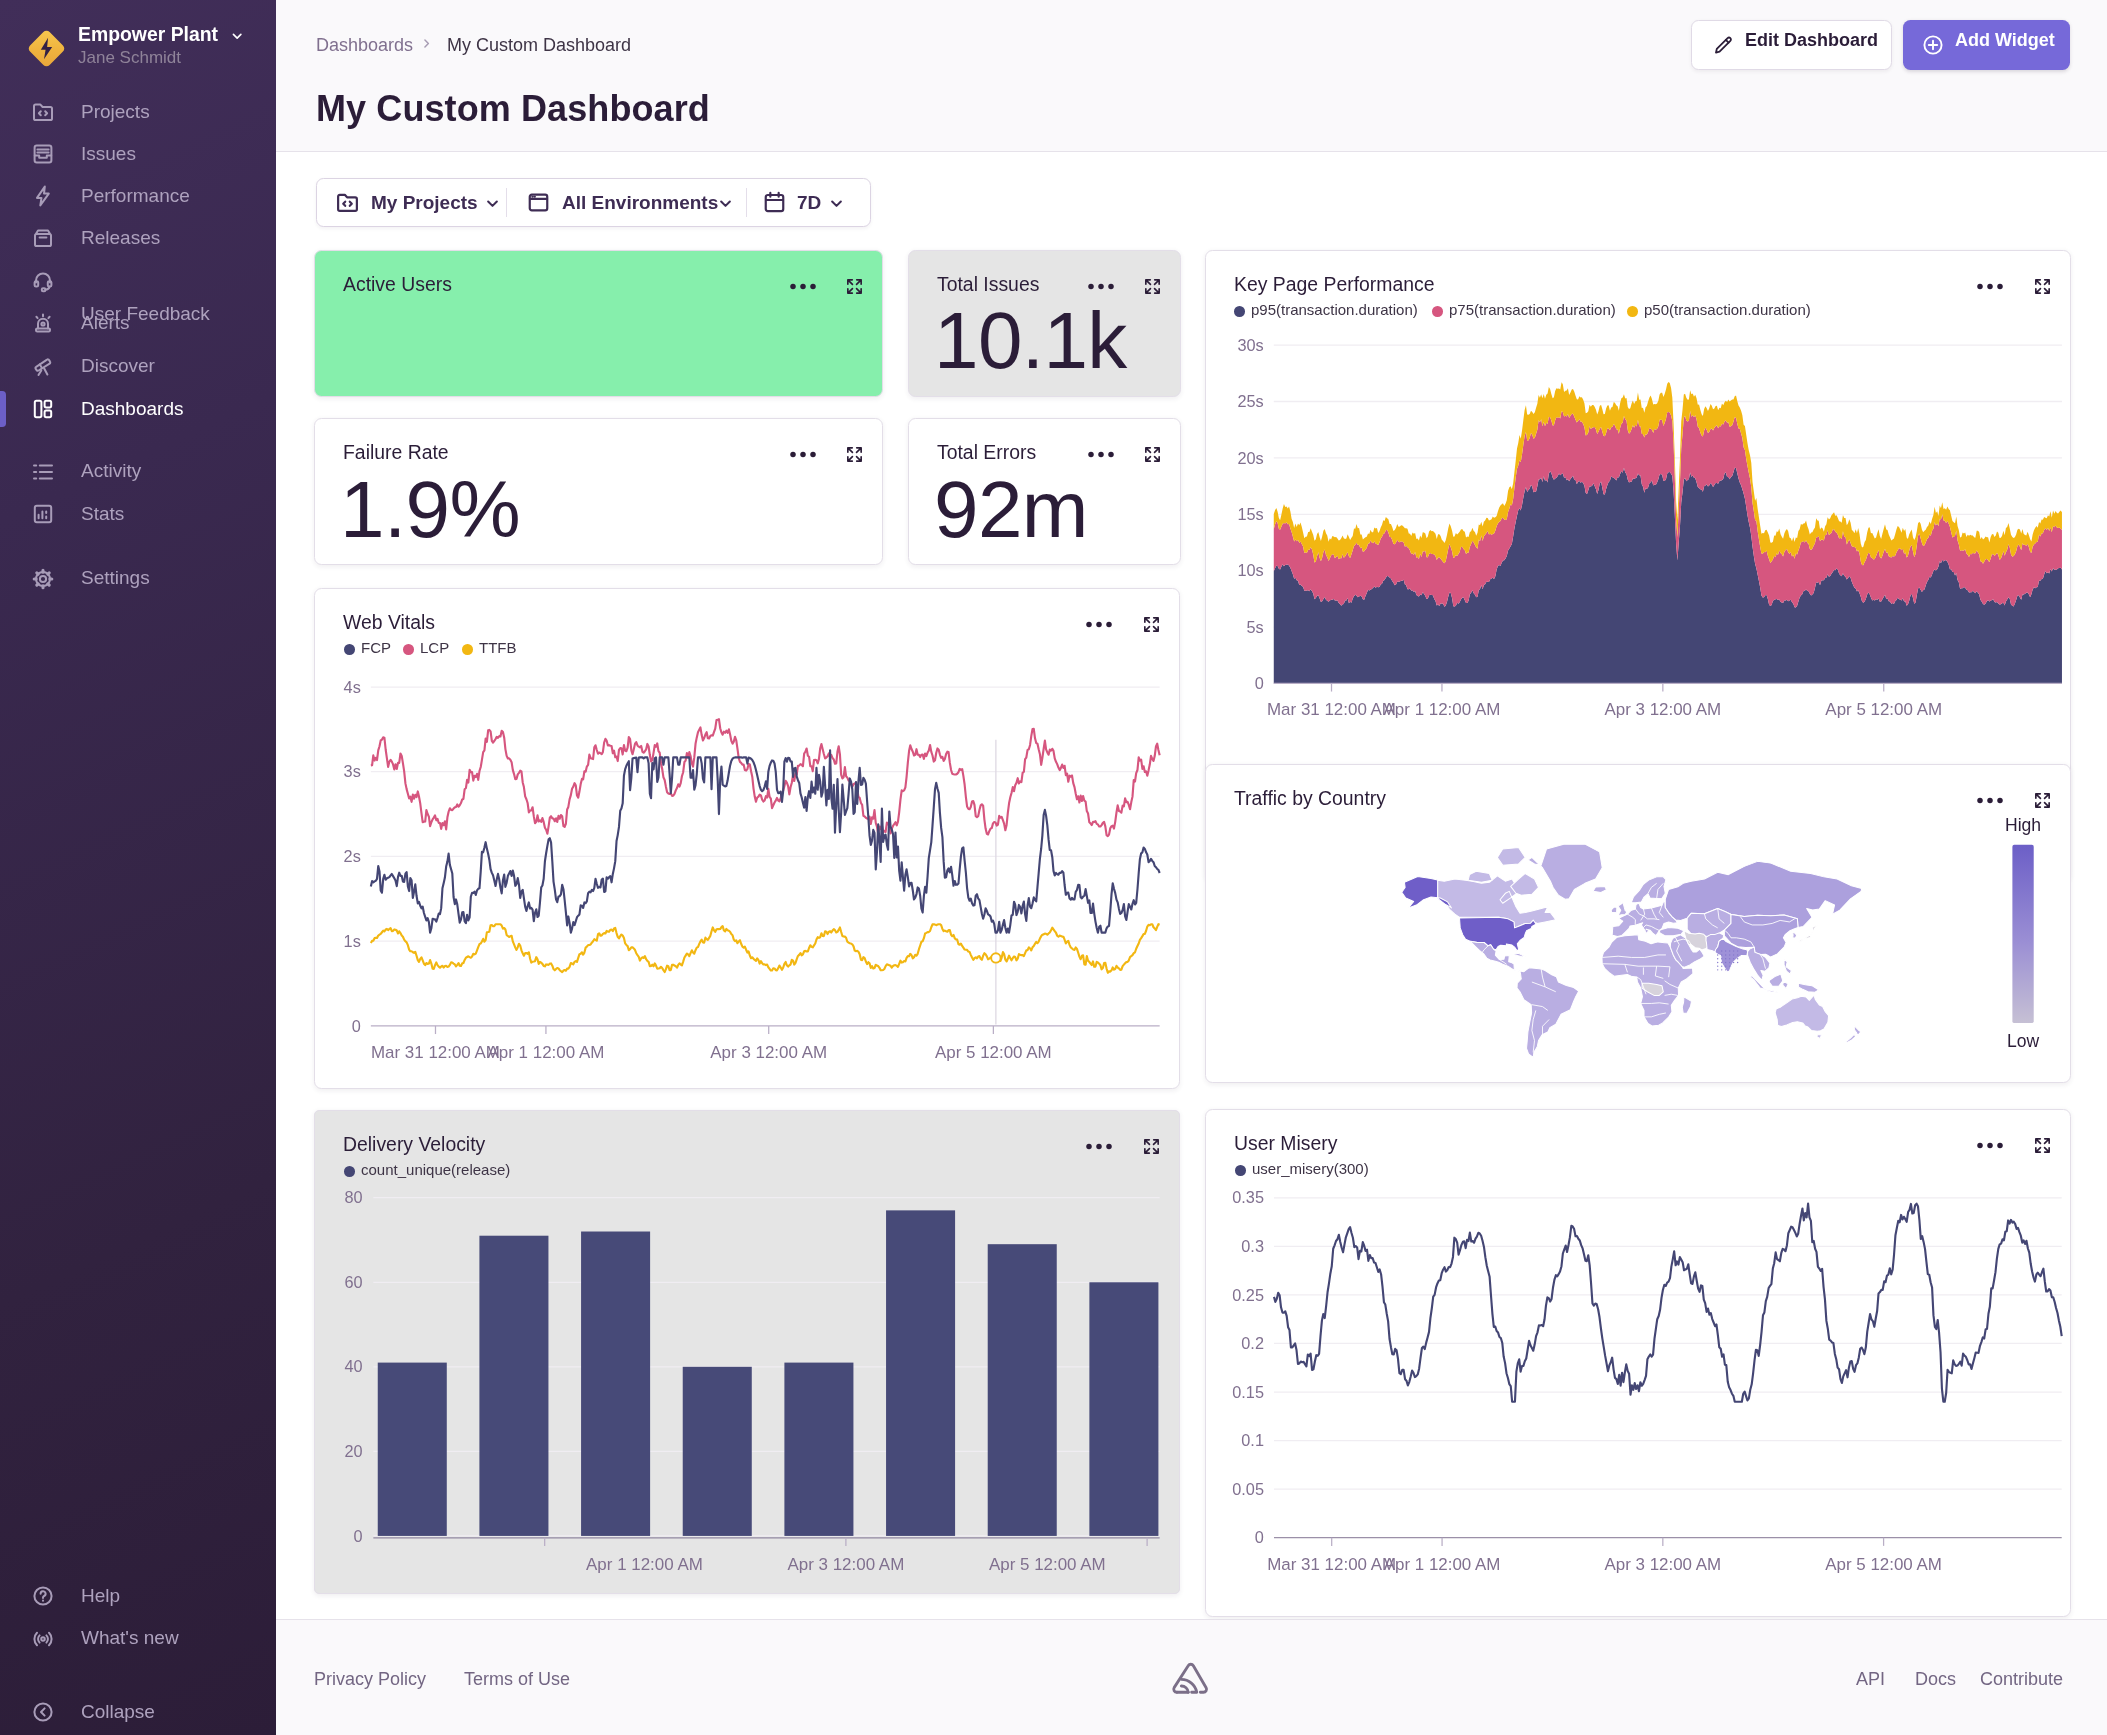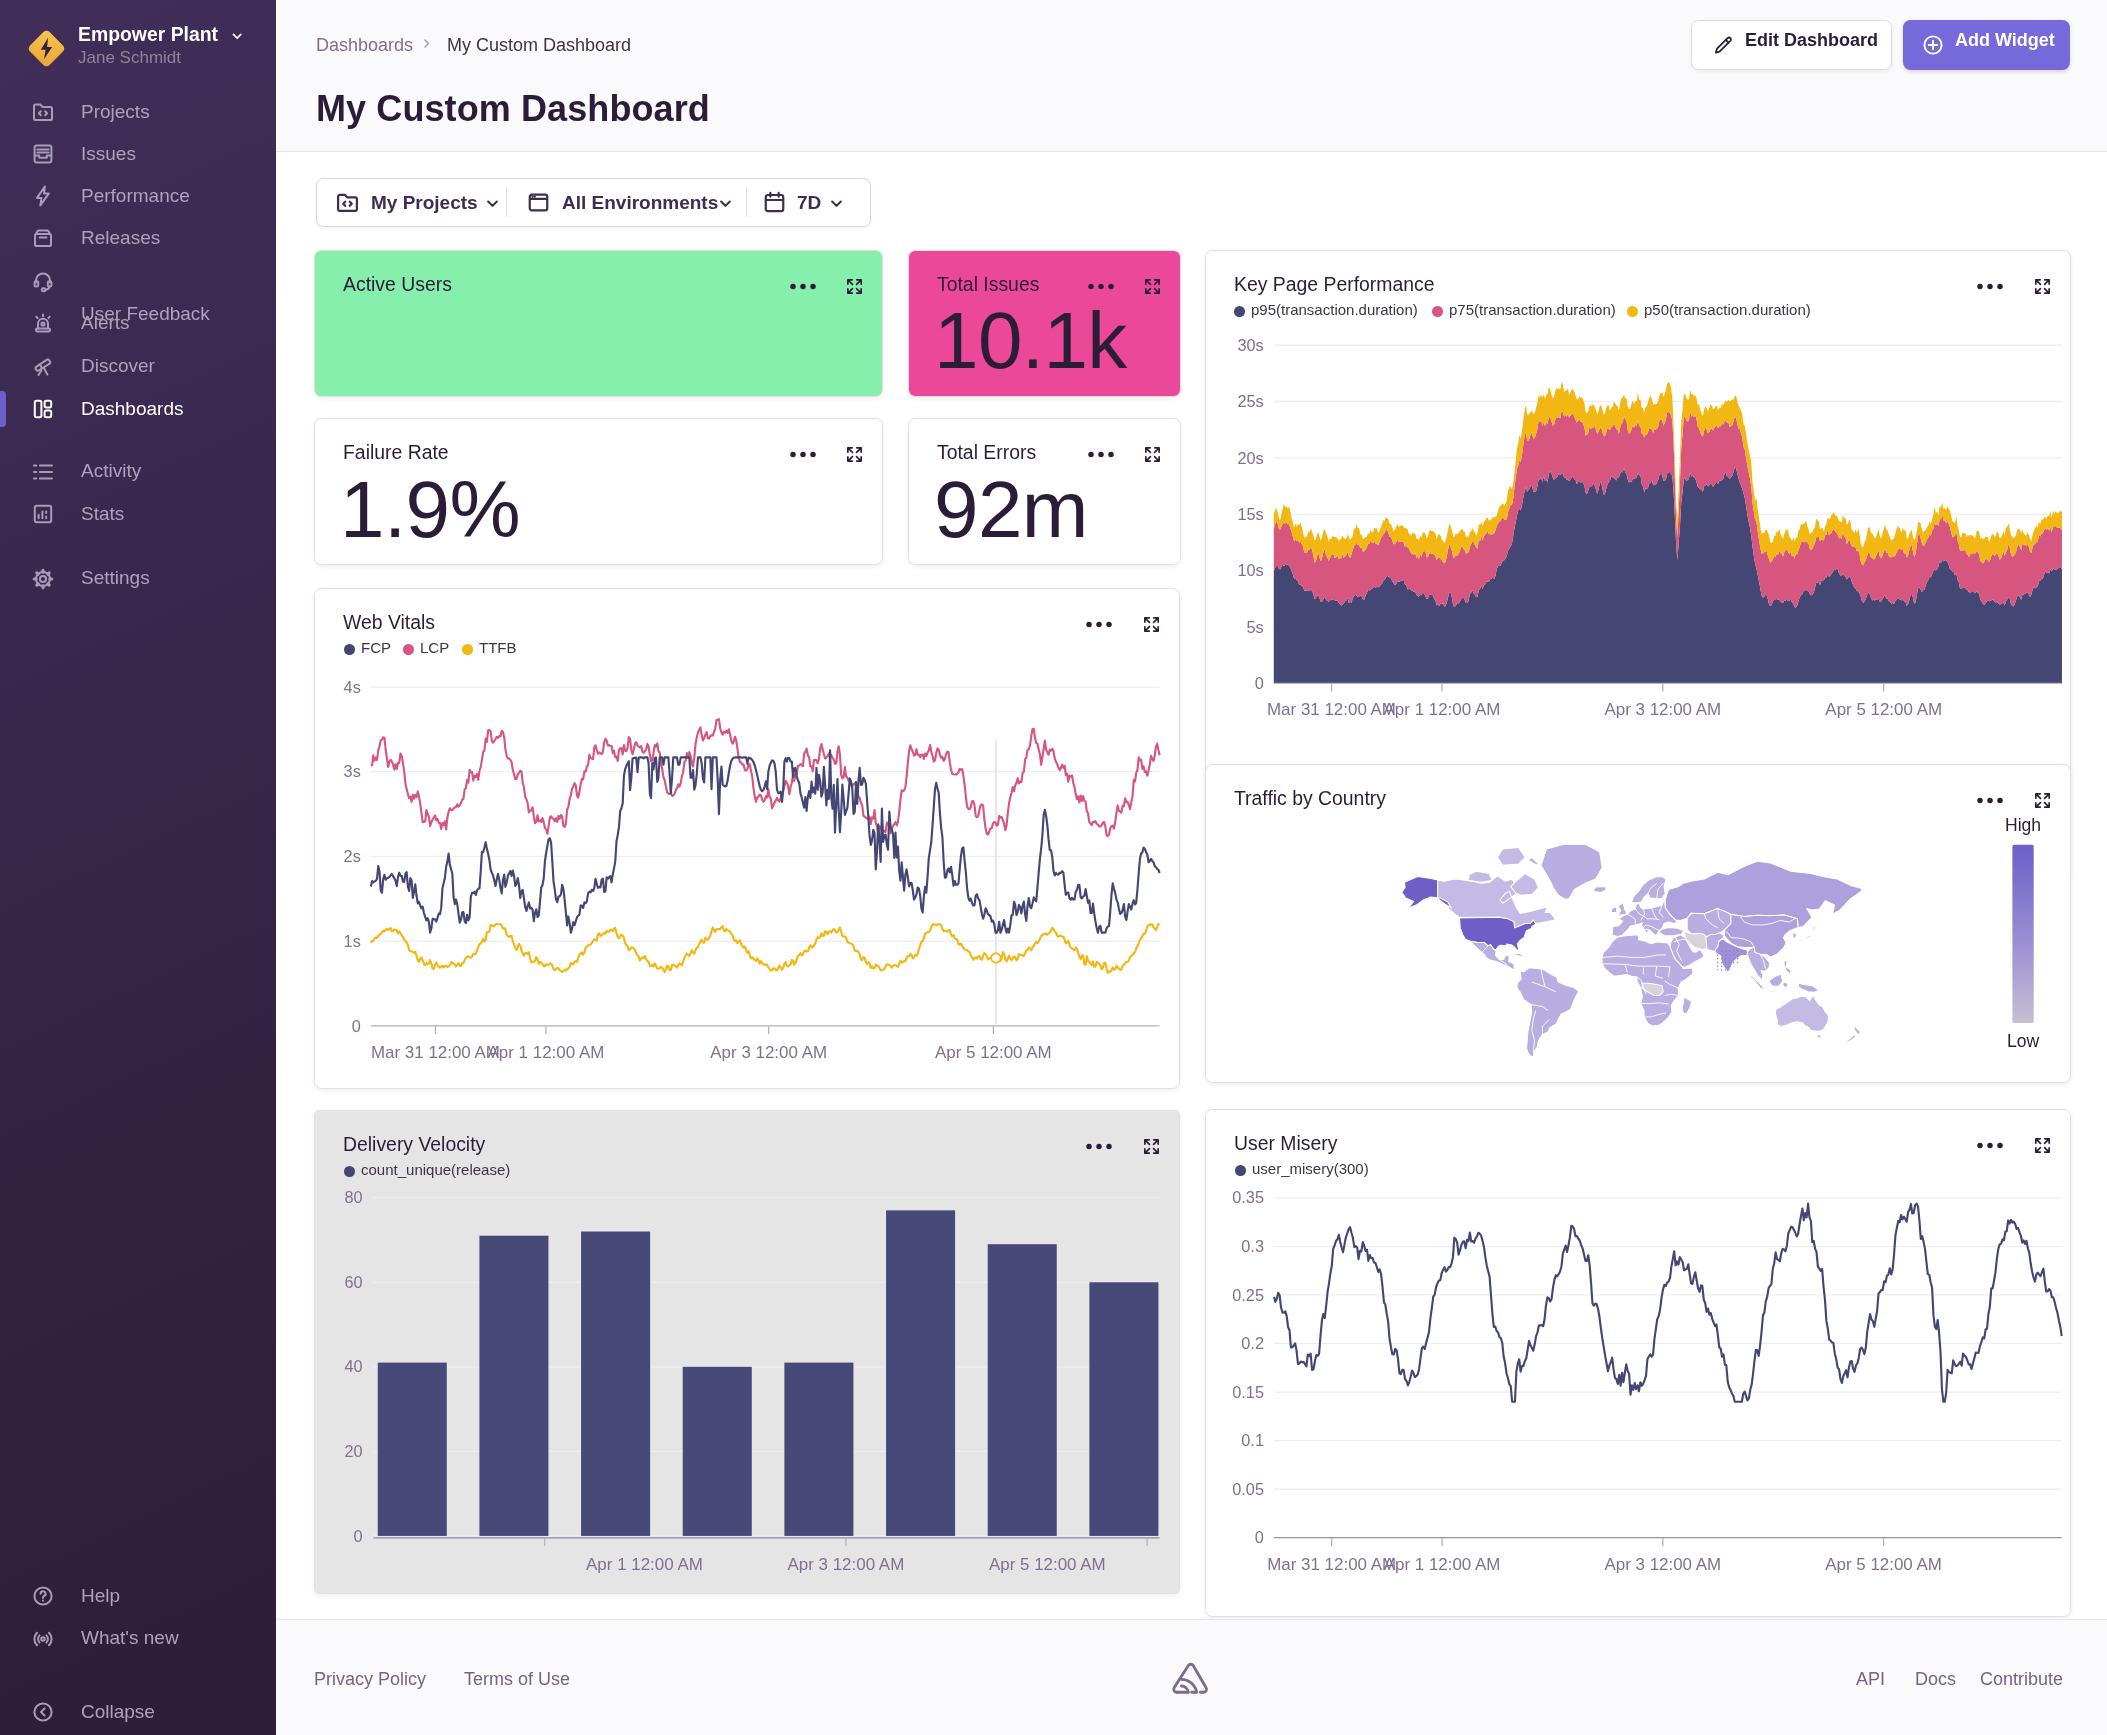--- a/index.html
+++ b/index.html
@@ -61,21 +61,21 @@
     <div style="position:absolute;left:28px;top:22.4px;font-size:19.4px;font-weight:500;color:#2B1D38;">Active Users</div>
     <svg style="position:absolute;left:474px;top:28px;" width="28" height="15" viewBox="0 0 44 24" fill="#2B1D38">
       <circle cx="6" cy="12" r="4.4"></circle>
       <circle cx="22" cy="12" r="4.4"></circle>
       <circle cx="38" cy="12" r="4.4"></circle>
     </svg>
     <svg style="position:absolute;left:530px;top:26px;" width="19" height="19" viewBox="0 0 24 24" fill="none" stroke="#2B1D38" stroke-width="2.1" stroke-linecap="round" stroke-linejoin="round">
       <path d="M9.2 3.6H3.6v5.6M3.6 3.6l5.8 5.8M14.8 3.6h5.6v5.6M20.4 3.6l-5.8 5.8M9.2 20.4H3.6v-5.6M3.6 20.4l5.8-5.8M14.8 20.4h5.6v-5.6M20.4 20.4l-5.8-5.8"></path>
     </svg>
   </div>
-<div style="position:absolute;left:908px;top:250px;width:273px;height:147px;background:#ec4899;border:1.3px solid #E3DEE8;border-radius:7.5px;box-shadow:0 1.3px 5px rgba(43,29,56,0.07);">
+<div style="position:absolute;left:908px;top:250px;width:273px;height:147px;background:#e5e5e5;border:1.3px solid #E3DEE8;border-radius:7.5px;box-shadow:0 1.3px 5px rgba(43,29,56,0.07);">
     <div style="position:absolute;left:28px;top:22.4px;font-size:19.4px;font-weight:500;color:#2B1D38;">Total Issues</div>
     <svg style="position:absolute;left:178px;top:28px;" width="28" height="15" viewBox="0 0 44 24" fill="#2B1D38">
       <circle cx="6" cy="12" r="4.4"></circle>
       <circle cx="22" cy="12" r="4.4"></circle>
       <circle cx="38" cy="12" r="4.4"></circle>
     </svg>
     <svg style="position:absolute;left:234px;top:26px;" width="19" height="19" viewBox="0 0 24 24" fill="none" stroke="#2B1D38" stroke-width="2.1" stroke-linecap="round" stroke-linejoin="round">
       <path d="M9.2 3.6H3.6v5.6M3.6 3.6l5.8 5.8M14.8 3.6h5.6v5.6M20.4 3.6l-5.8 5.8M9.2 20.4H3.6v-5.6M3.6 20.4l5.8-5.8M14.8 20.4h5.6v-5.6M20.4 20.4l-5.8-5.8"></path>
     </svg>
     <div style="position:absolute;left:25px;top:44px;font-size:80px;font-weight:400;color:#2B1D38;letter-spacing:-0.6px;">10.1k</div>

